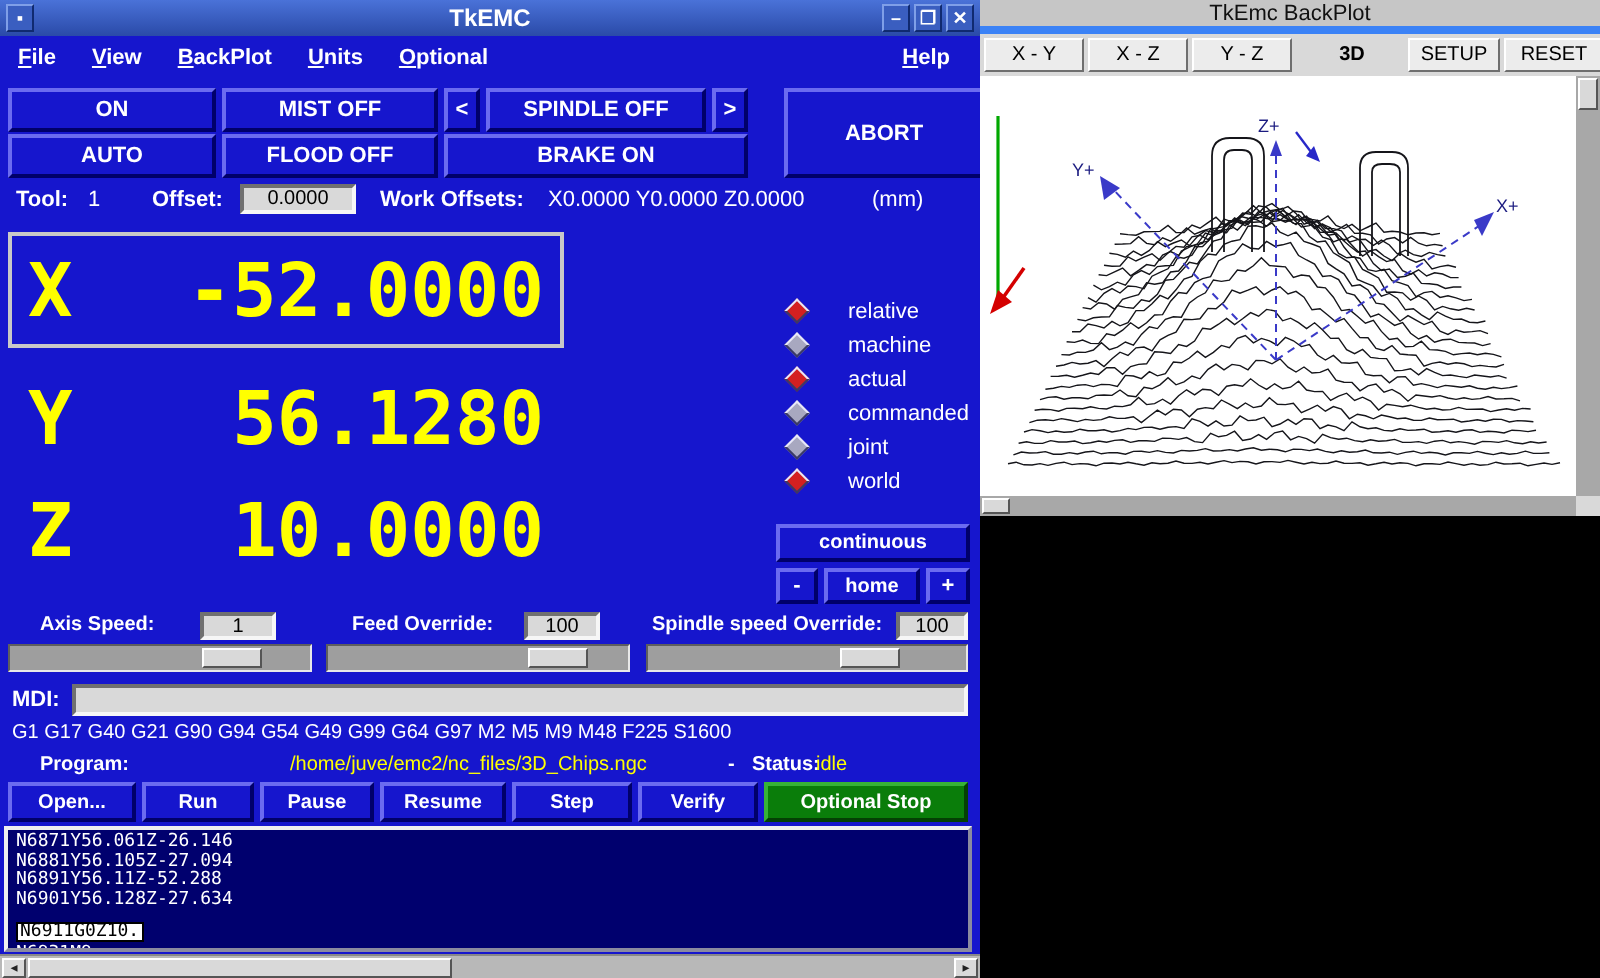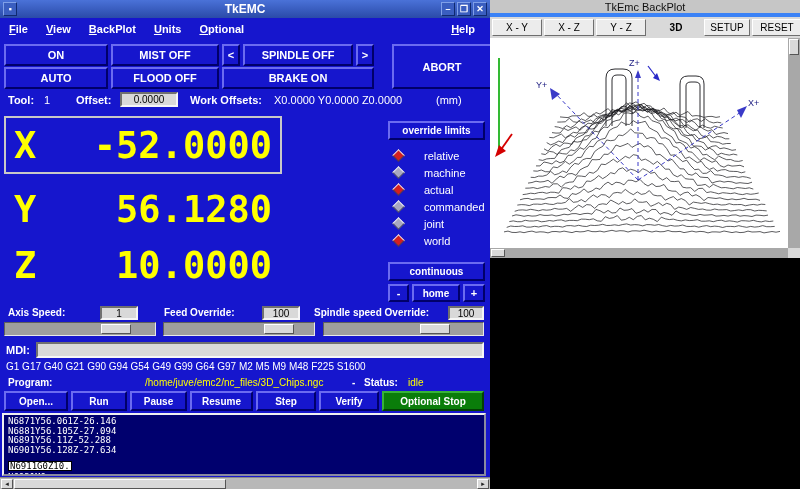--- a/index.html
+++ b/index.html
@@ -38,21 +38,21 @@
   .radio-row{display:flex;align-items:center;gap:21px;height:15px;cursor:default;}
   .diamond{width:9px;height:9px;transform:rotate(45deg);background:#a8a8c0;
     border:1px solid;border-color:#e8e8f8 #3a3a66 #3a3a66 #e8e8f8;flex:0 0 auto;}
   .radio-row.sel .diamond{background:#d42020;}
   .rlabel{color:#fff;font-size:11px;}
   .slider{height:14px;background:#9e9e9e;border:1px solid;border-color:#5e5e5e #e8e8e8 #e8e8e8 #5e5e5e;}
   .slider-handle{position:absolute;top:1px;width:30px;height:10px;background:var(--gray);
     border:1px solid;border-color:#fff #555 #555 #fff;}
   .gline{color:#fff;font-size:10px;white-space:nowrap;}
   .ylabel{color:var(--yellow);font-size:10px;white-space:nowrap;}
-  .blabel{color:#fff;font-size:10px;font-weight:bold;white-space:nowrap;}
+  .blabel{color:#fff;font-size:10px;font-weight:bold;white-space:nowrap;margin-left:12px;}
   .prog-box{background:#00006e;border:2px solid;border-color:#f0f0f0 #8a8aa0 #8a8aa0 #f0f0f0;
     padding:2px 4px;overflow:hidden;}
   .prog-line{color:#fff;font-family:"DejaVu Sans Mono",monospace;font-size:9px;line-height:9.6px;white-space:pre;}
   .prog-line.active{display:inline-block;background:#fff;color:#000;border:1px solid #000;line-height:8px;padding:0 1px;}
   .hscroll{background:#b8b8b8;border-top:1px solid #888;}
   .sarrow{position:absolute;top:1px;width:12px;height:10px;background:var(--gray);
     border:1px solid;border-color:#fff #555 #555 #fff;font-size:7px;color:#222;
     display:flex;align-items:center;justify-content:center;}
   .sthumb{position:absolute;top:1px;height:10px;background:var(--gray);
     border:1px solid;border-color:#fff #555 #555 #fff;}
@@ -127,21 +127,20 @@
   </div>
   <div class="abs dro-row" style="left:4px;top:184px;width:278px;height:50px">
     <span class="dro-letter">Y</span>
     <span class="dro-value">56.1280</span>
   </div>
   <div class="abs dro-row" style="left:4px;top:240px;width:278px;height:50px">
     <span class="dro-letter">Z</span>
     <span class="dro-value">10.0000</span>
   </div>
 
-  <div class="abs btn small" style="left:388px;top:121px;width:97px;height:19px">override limits</div>
 
   <div class="abs radio-row sel" style="left:394px;top:148px">
     <span class="diamond"></span>
     <span class="rlabel">relative</span>
   </div>
   <div class="abs radio-row" style="left:394px;top:165px">
     <span class="diamond"></span>
     <span class="rlabel">machine</span>
   </div>
   <div class="abs radio-row sel" style="left:394px;top:182px">

